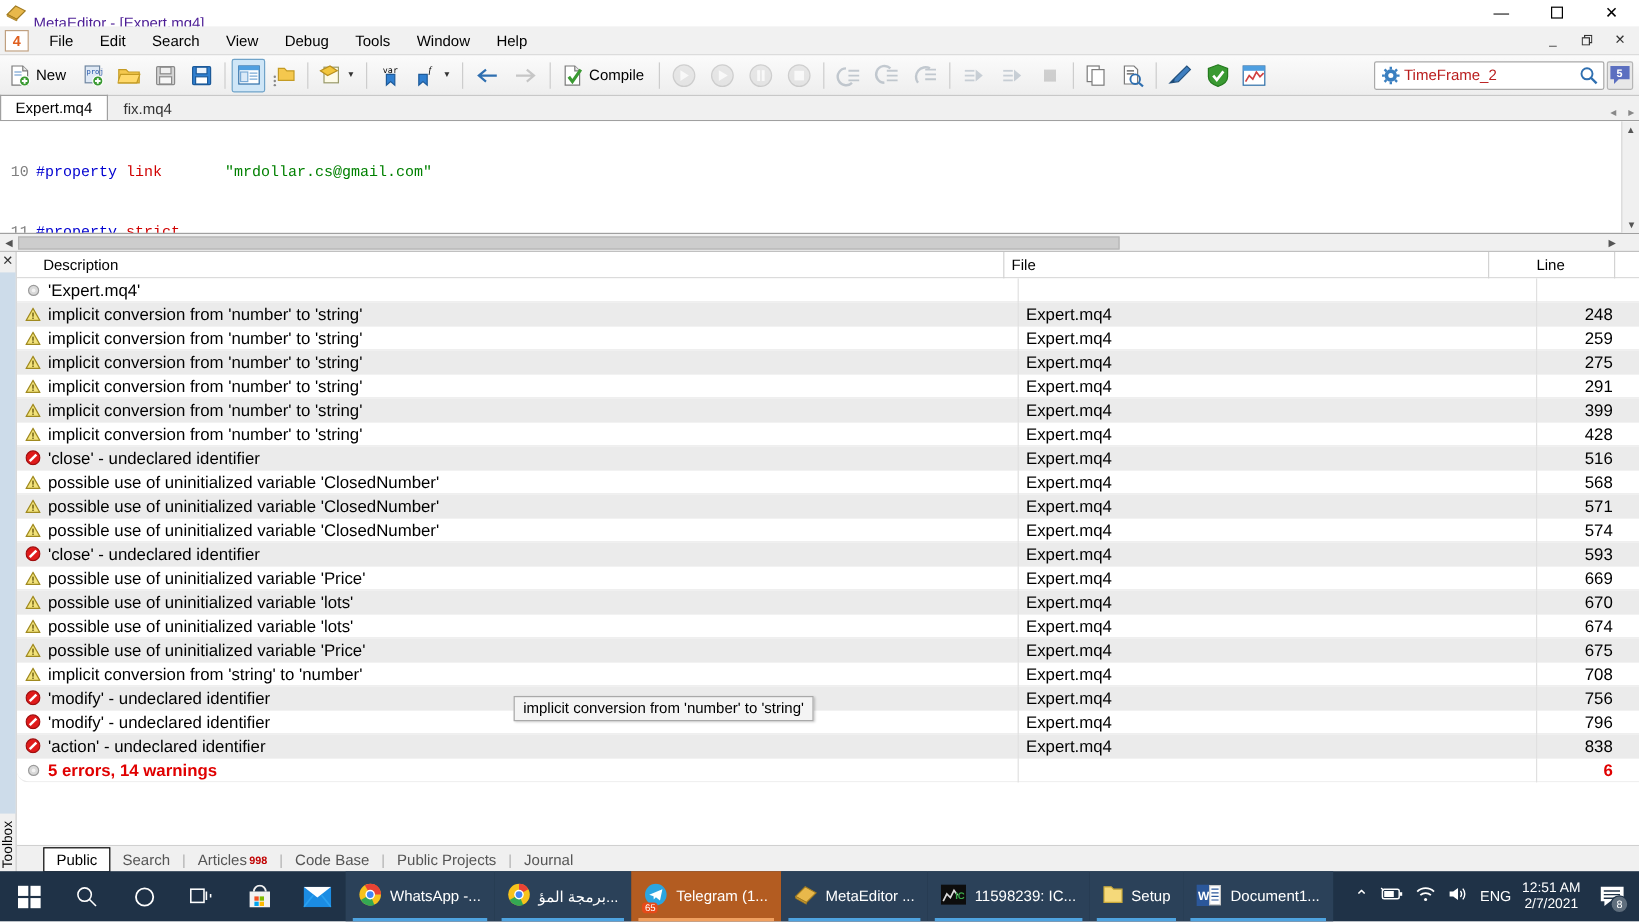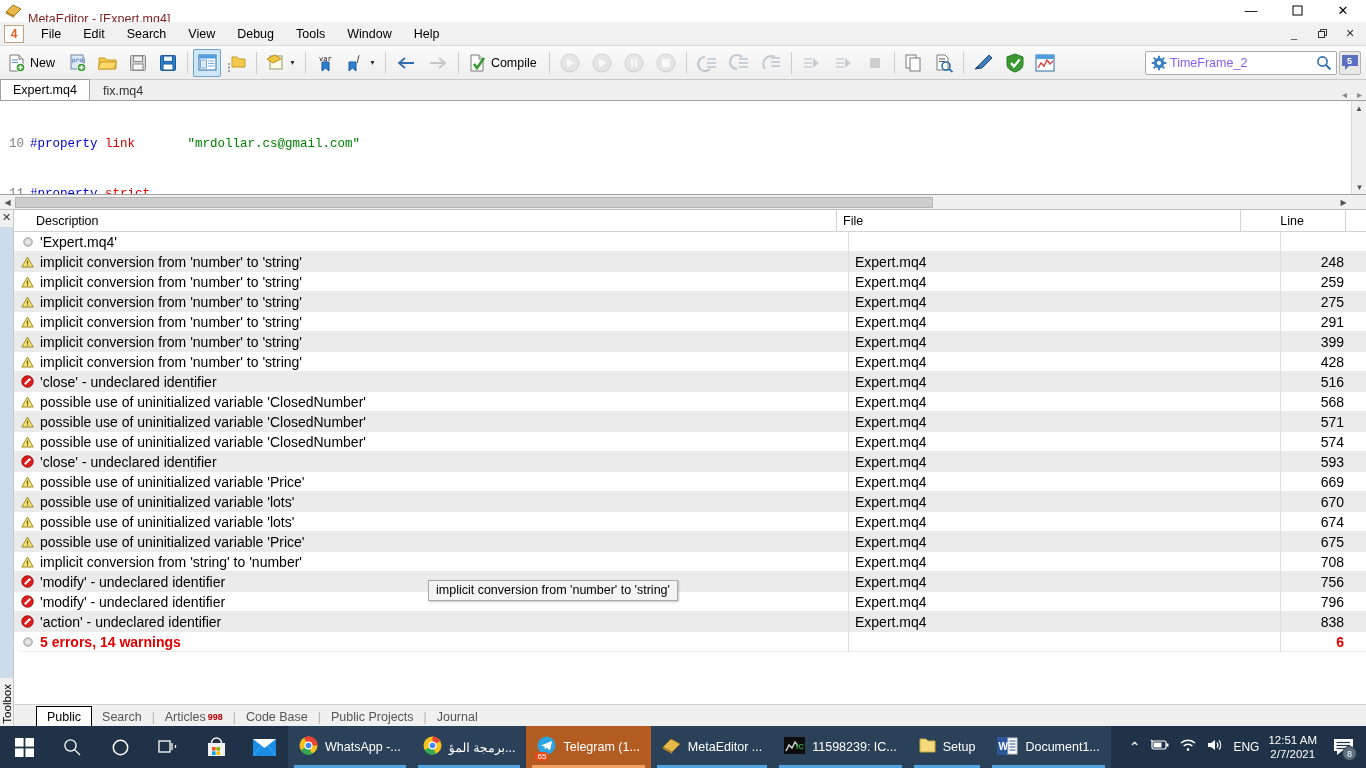--- a/index.html
+++ b/index.html
@@ -11,21 +11,21 @@
   }
   #app { position: relative; width: 1366px; height: 768px; }
 
   
   .titlebar {
     height: 22px; background: #ffffff;
     display: flex; align-items: center;
     border-bottom: 1px solid #ffffff;
   }
   .titlebar .appicon { width: 26px; display:flex; justify-content:center; align-items:center; }
-  .titlebar .ttl { font-size: 12.5px; color: #7f1d1d; padding-left: 2px; margin-top: 16px; }
+  .titlebar .ttl { font-size: 12.5px; color: #4c1d95; padding-left: 2px; margin-top: 16px; }
   .winbtns { margin-left: auto; display: flex; height: 22px; }
   .winbtns div {
     width: 46px; height: 22px; display: flex; align-items: center; justify-content: center;
     font-size: 13px; color: #000;
   }
 
   
   .menubar {
     height: 24px; background: #f1f1f1;
     display: flex; align-items: center;
@@ -65,21 +65,21 @@
   .tb-caret { font-size: 7px; color:#333; padding-left:1px; }
 
   .searchbox {
     margin-left: auto; display:flex; align-items:center;
     height: 24px; background:#fff; border:1px solid #a9a9a9;
     border-radius: 2px; padding-left: 2px; margin-right: 2px;
   }
   .searchbox .gear { width:22px; display:flex; align-items:center; justify-content:center;}
   .searchbox input {
     border: none; outline: none; width: 142px; height: 20px;
-    font-size: 12.5px; font-family: "Liberation Sans", sans-serif; color: #8b5cf6;
+    font-size: 12.5px; font-family: "Liberation Sans", sans-serif; color: #b91c1c;
   }
   .searchbox .mag { width:24px; display:flex; align-items:center; justify-content:center; }
   .badge5 {
     width: 22px; height: 24px; background:#e8e8e8; border:1px solid #b5b5b5;
     display:flex;align-items:center;justify-content:center; margin-right:3px; border-radius:2px;
   }
 
   
   .tabstrip {
     height: 21px; background:#f0f0f0; display:flex; align-items:flex-end;

